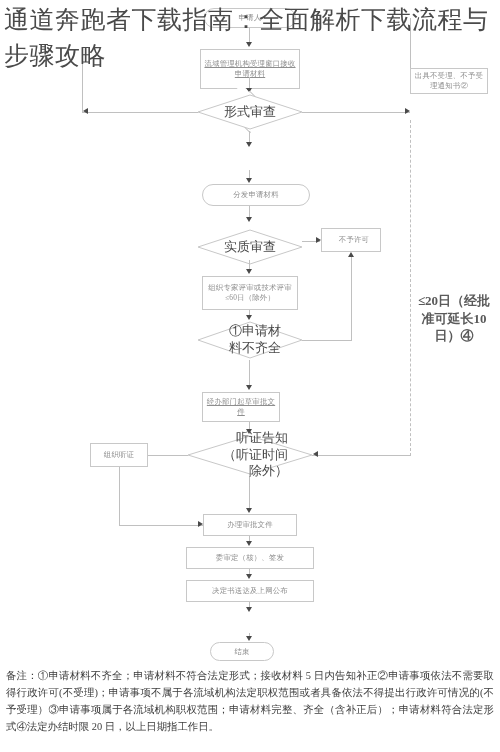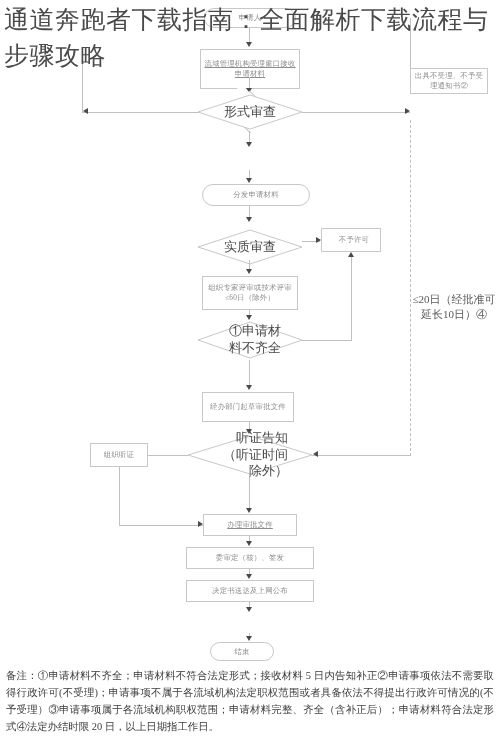--- a/index.html
+++ b/index.html
@@ -99,25 +99,26 @@
     border-bottom: 3.5px solid transparent;
     border-left: 5px solid #4a4a4a;
   }
   .arrow.up {
     border-left: 3.5px solid transparent;
     border-right: 3.5px solid transparent;
     border-bottom: 5px solid #4a4a4a;
   }
   .annot {
     position: absolute;
-    font-size: 11px;
+    font-size: 13px;
     line-height: 1.35;
     color: #5a5a5a;
     text-align: center;
     font-family: "Liberation Serif", "DejaVu Serif", serif;
+    font-weight: bold;
   }
 
   
   #article-title {
     position: absolute;
     left: 4px;
     top: 2px;
     width: 492px;
     margin: 0;
     font-size: 25px;
@@ -209,21 +210,21 @@
     <div class="dlabel" style="white-space:normal; width:62px;">①申请材料不齐全</div>
   </div>
 
   <div class="line h" style="left:302px; top:340px; width:49px;"></div>
   <div class="line v" style="left:351px; top:257px; height:84px;"></div>
   <div class="arrow up" style="left:348px; top:252px;"></div>
 
   <div class="line v" style="left:249px; top:360px; height:28px;"></div>
   <div class="arrow down" style="left:246px; top:385px;"></div>
 
-  <div class="node" style="left:202px; top:392px; width:92px; height:30px;">经办部门起草审批文件</div>
+  <div class="node" style="left:202px; top:392px; width:78px; height:30px;text-decoration:underline;">经办部门起草审批文件</div>
   <div class="line v" style="left:249px; top:422px; height:10px;"></div>
   <div class="arrow down" style="left:246px; top:429px;"></div>
 
   <div class="diamond" style="left:186px; top:434px; width:128px; height:42px;">
     <svg width="128" height="42" style="position:absolute;left:0;top:0;">
       <polygon points="64,2 126,21 64,40 2,21" fill="#ffffff" stroke="#c8c8c8" stroke-width="1"></polygon>
     </svg>
     <div class="dlabel" style="white-space:normal; width:76px;">听证告知（听证时间除外）</div>
   </div>
 
@@ -236,21 +237,21 @@
 
   <div class="line h" style="left:312px; top:455px; width:98px;"></div>
   <div class="arrow left" style="left:313px; top:451px;"></div>
 
   <div class="dashed-v" style="left:410px; top:120px; height:336px;"></div>
   <div class="annot" style="left:412px; top:292px; width:84px;">≤20日（经批准可延长10日）④</div>
 
   <div class="line v" style="left:249px; top:476px; height:34px;"></div>
   <div class="arrow down" style="left:246px; top:508px;"></div>
 
-  <div class="node" style="left:203px; top:514px; width:94px; height:22px;text-decoration:underline;">办理审批文件</div>
+  <div class="node" style="left:203px; top:514px; width:94px; height:22px;">办理审批文件</div>
   <div class="line v" style="left:249px; top:536px; height:8px;"></div>
   <div class="arrow down" style="left:246px; top:541px;"></div>
 
   <div class="node" style="left:186px; top:547px; width:128px; height:22px;">委审定（核）、签发</div>
   <div class="line v" style="left:249px; top:569px; height:8px;"></div>
   <div class="arrow down" style="left:246px; top:574px;"></div>
 
   <div class="node" style="left:186px; top:580px; width:128px; height:22px;">决定书送达及上网公布</div>
   <div class="line v" style="left:249px; top:602px; height:8px;"></div>
   <div class="arrow down" style="left:246px; top:607px;"></div>

